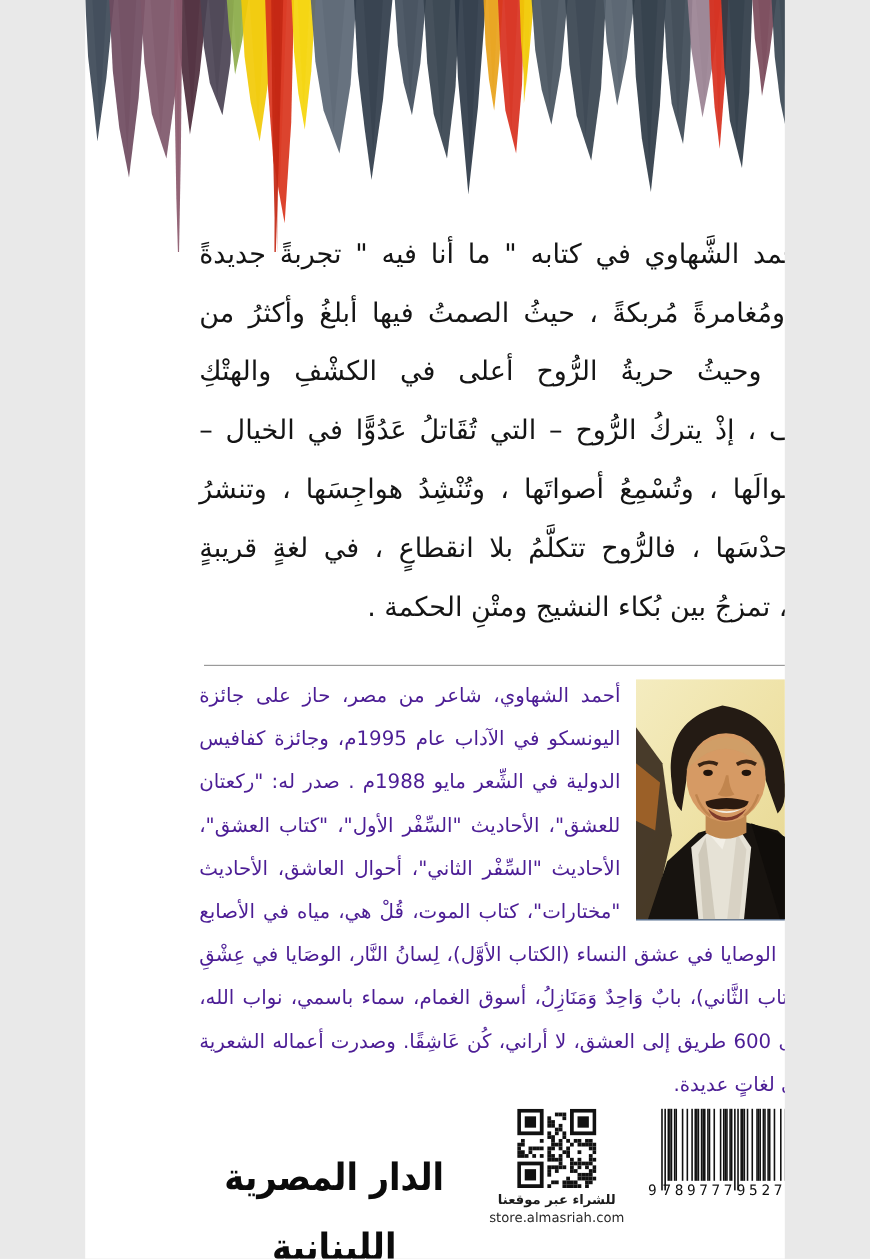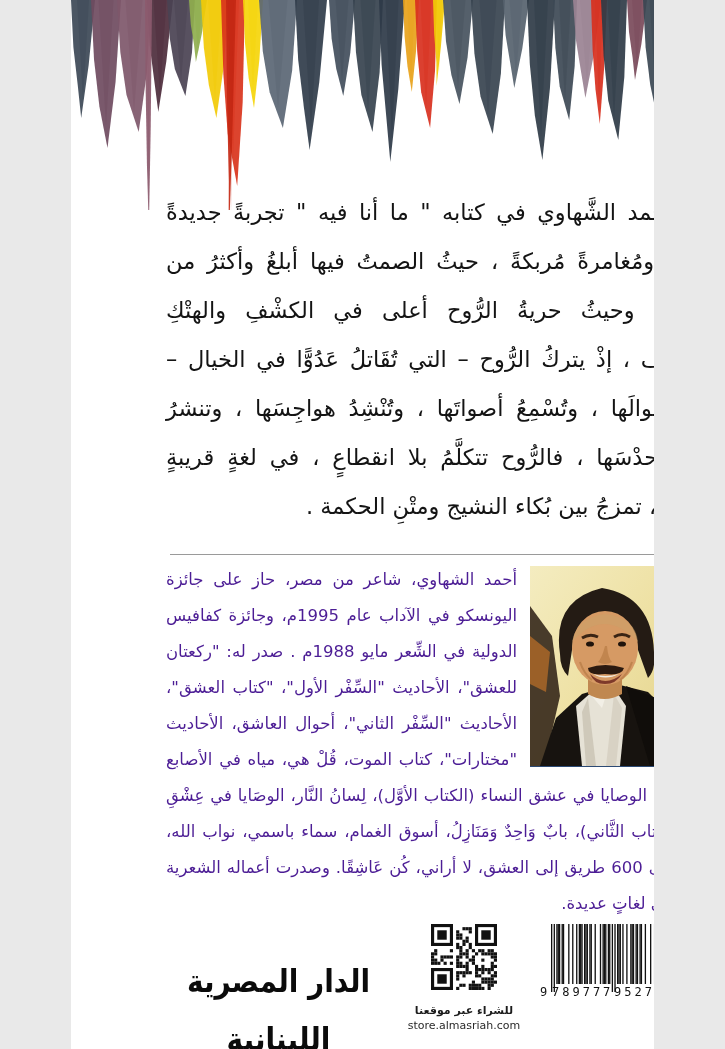--- a/index.html
+++ b/index.html
@@ -32,21 +32,21 @@
   .publisher{
     position:absolute;left:100px;top:956px;width:215px;height:56px;
     direction:rtl;text-align:center;
     font-size:28px;font-weight:700;line-height:52px;color:#0b0b0b;
     letter-spacing:-1px;transform:scaleY(1.12);transform-origin:center;
   }
   .qr-block{
     position:absolute;left:334px;top:924px;width:118px;text-align:center;
   }
   .qr-block svg{display:block;margin:0 auto;}
-  .qr-caption{direction:rtl;font-size:11px;font-weight:700;color:#1c1c1c;margin-top:14px;line-height:14px;text-align:center;}
+  .qr-caption{direction:rtl;font-size:11px;font-weight:700;color:#1c1c1c;margin-top:3px;line-height:14px;text-align:center;}
   .qr-url{font-size:11px;color:#2a2a2a;line-height:15px;}
   .barcode-block{position:absolute;left:468px;top:922px;width:140px;}
   .barcode-block svg{display:block;}
 </style>
 </head>
 <body>
 
 <div class="page">
 
   <svg class="artwork" width="725" height="210" viewBox="0 0 725 210">

